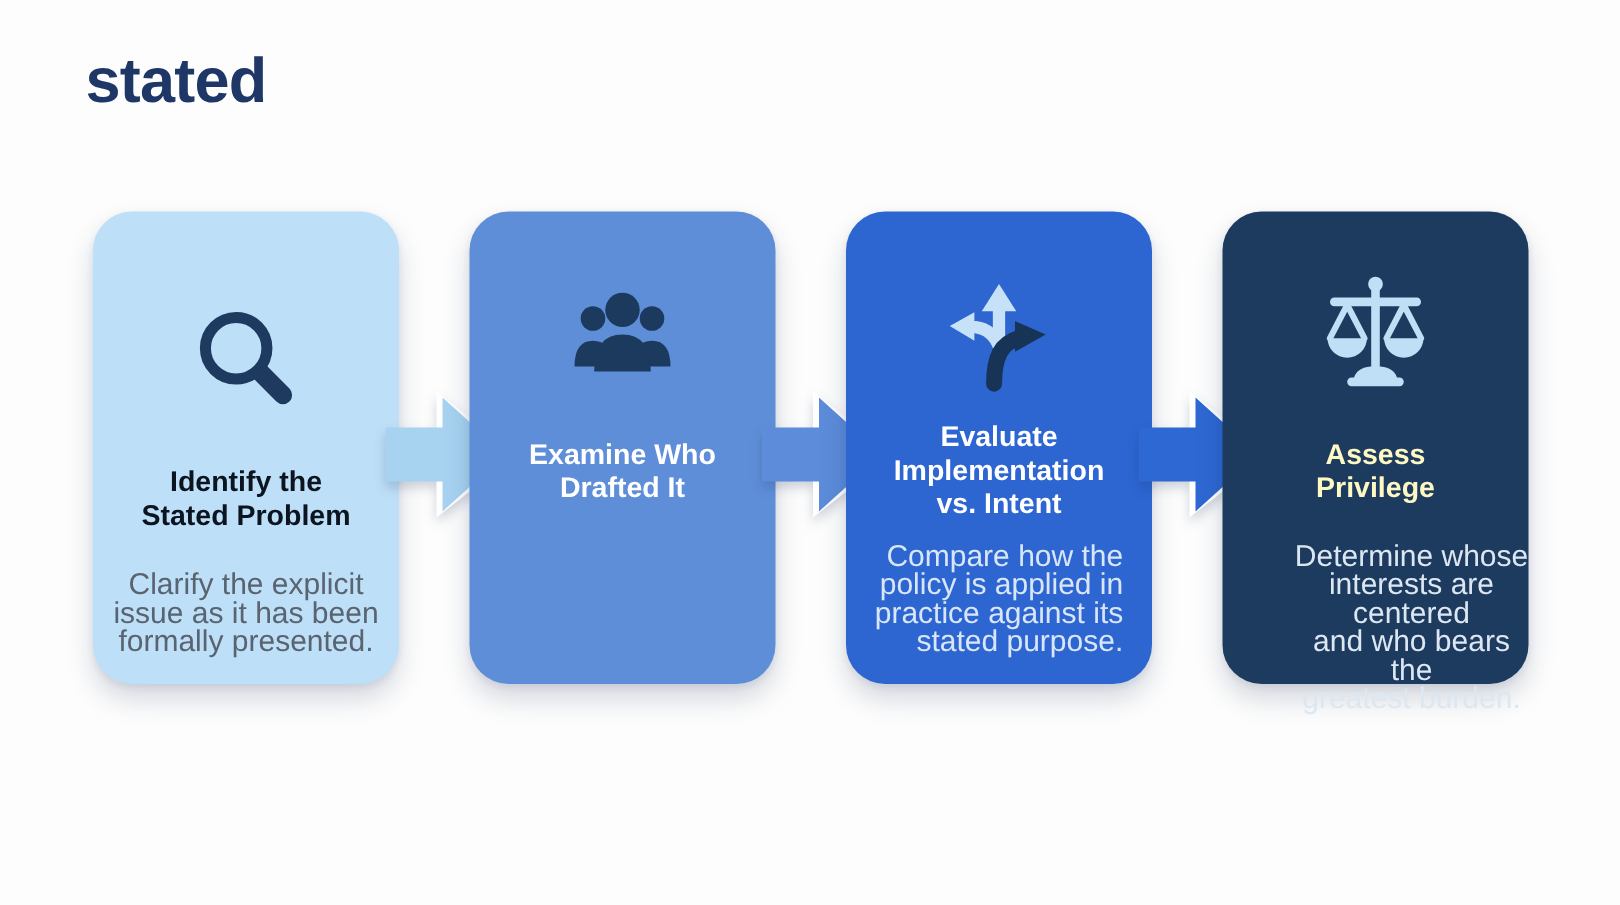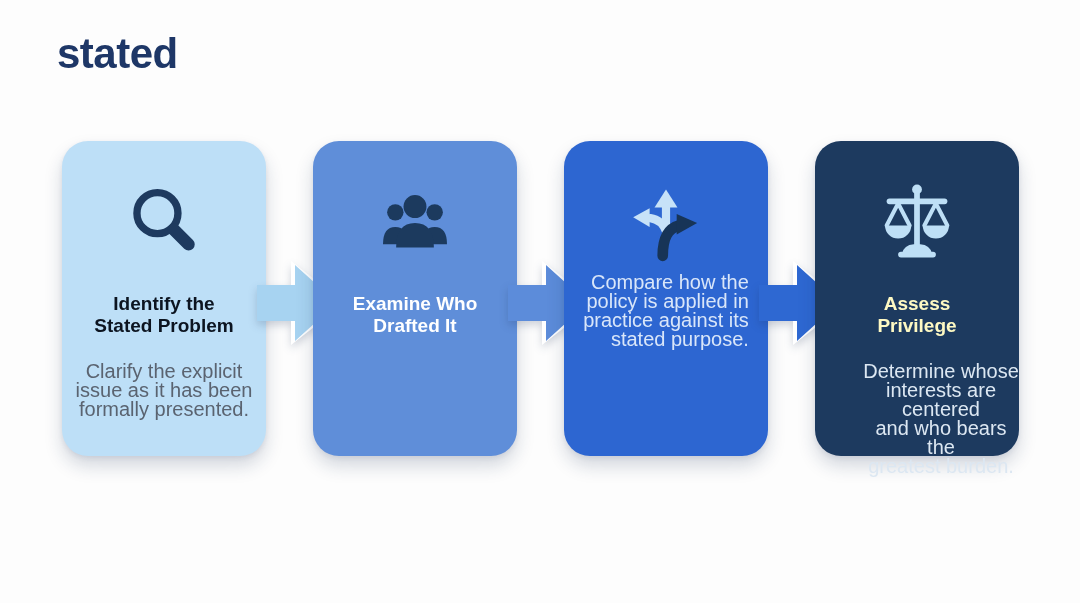--- a/index.html
+++ b/index.html
@@ -16,21 +16,21 @@
     line-height:1;
   }
   .card{
     position:absolute;top:141px;width:204px;height:315px;
     border-radius:26px;
     box-shadow:0 10px 18px rgba(21,44,84,0.18), 0 2px 5px rgba(21,44,84,0.08);
     display:flex;flex-direction:column;align-items:center;
     box-sizing:border-box;padding-top:41px;
     text-align:center;
   }
-  .card-0{left:62px;}
+  .card-0{left:62px;justify-content:center;}
   .card-1{left:313px;}
   .card-2{left:564px;}
   .card-3{left:815px;}
   .icon-box{
     width:84px;height:82px;
     display:flex;align-items:center;justify-content:center;
     flex:0 0 auto;
   }
   .icon-box svg{width:84px;height:82px;display:block;}
   .title-box{
@@ -110,20 +110,25 @@
     <div class="icon-box" style="color: rgb(199, 226, 248); --dark: #173457;">
       <svg viewBox="0 0 100 100" aria-hidden="true">
         <path d="M50 60 V30" stroke="currentColor" stroke-width="10" stroke-linecap="round" fill="none"></path>
         <polygon points="50,9 36,31 64,31" fill="currentColor"></polygon>
         <path d="M50 60 Q45 46 31 44" stroke="currentColor" stroke-width="10" stroke-linecap="round" fill="none"></path>
         <polygon points="10,43 30,32 30,55" fill="currentColor"></polygon>
         <path class="i-dark-stroke" d="M46 90 C46 68 52 57 66 53" stroke-width="13" stroke-linecap="round"></path>
         <polygon class="i-dark" points="88,50 63,39 63,64"></polygon>
       </svg>
     </div>
+    <div class="title-box">
+      <h2 class="title" style="color: rgb(255, 255, 255);">Evaluate
+Implementation
+vs. Intent</h2>
+    </div>
     <p class="desc" style="color: rgb(217, 230, 249); text-align: right;">Compare how the
 policy is applied in
 practice against its
 stated purpose.</p>
   </section>
 
   <svg class="flow-arrow fa-2" viewBox="0 0 88 84" aria-hidden="true">
     <polygon class="arrow-notch" points="34,0 88,42 34,84" fill="#FFFFFF"></polygon>
     <polygon class="arrow-fill" points="0,24 38,24 38,4 80,42 38,80 38,60 0,60" fill="#2E68D2"></polygon>
   </svg>

